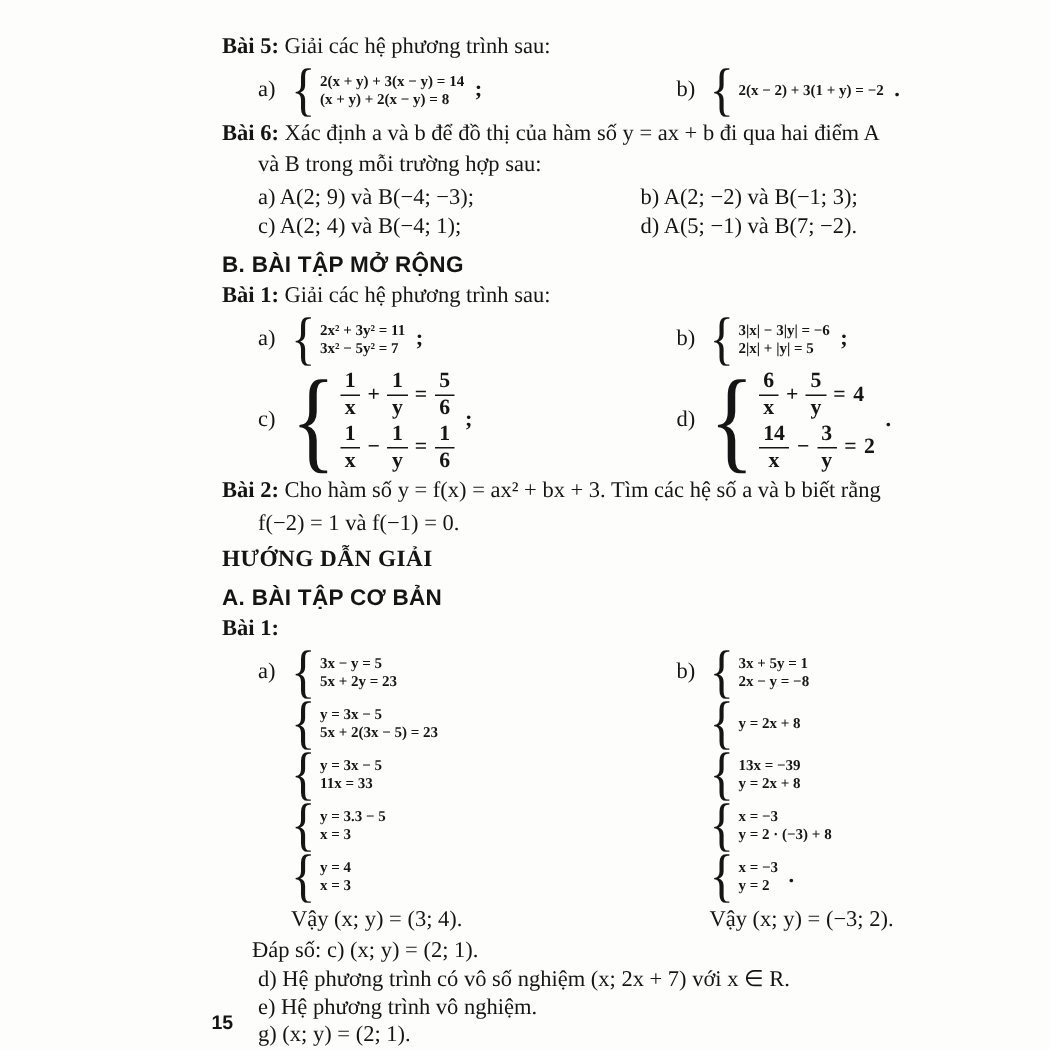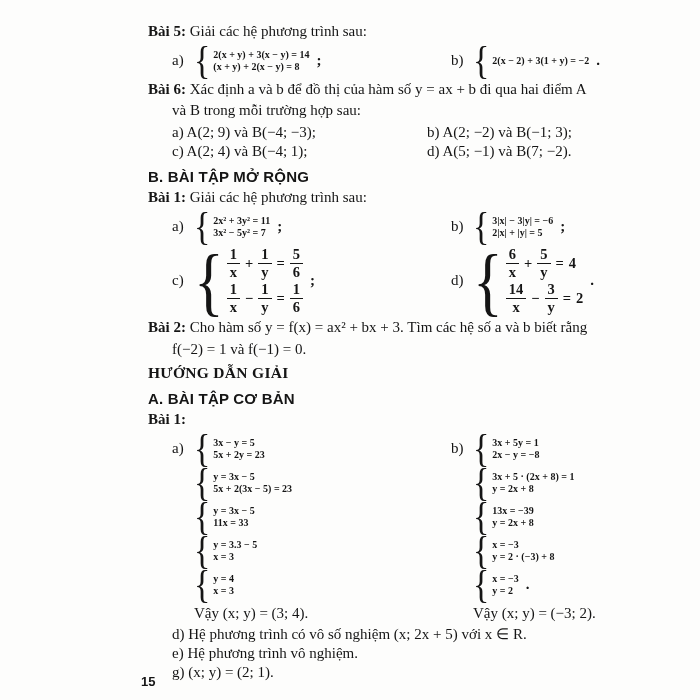--- a/index.html
+++ b/index.html
@@ -220,21 +220,20 @@
           <span class="eqs">
               <span class="eq">y = 3x − 5</span>
               <span class="eq">5x + 2(3x − 5) = 23</span>
             </span>
         </div>
       </div>
       <div class="cr">
         <div class="sys-row nolabel">
           <span class="brace">{</span>
           <span class="eqs">
-              <span class="eq">3x + 5 · (2x + 8) = 1</span>
               <span class="eq">y = 2x + 8</span>
             </span>
         </div>
       </div>
     </div>
 
     <div class="two-col">
       <div class="cl">
         <div class="sys-row nolabel">
           <span class="brace">{</span>
@@ -300,20 +299,21 @@
 
     <div class="two-col">
       <div class="cl">
           <div class="result">Vậy (x; y) = (3; 4).</div>
         </div>
       <div class="cr">
           <div class="result">Vậy (x; y) = (−3; 2).</div>
         </div>
     </div>
 
-    <div class="ans">d) Hệ phương trình có vô số nghiệm (x; 2x + 5) với x ∈ R.</div>
+    <div class="ans0">Đáp số: c) (x; y) = (2; 1).</div>
+    <div class="ans">d) Hệ phương trình có vô số nghiệm (x; 2x + 7) với x ∈ R.</div>
     <div class="ans">e) Hệ phương trình vô nghiệm.</div>
     <div class="ans">g) (x; y) = (2; 1).</div>
 
   </div>
 
   <div class="pageno">15</div>
 </div>
 
 </body></html>

